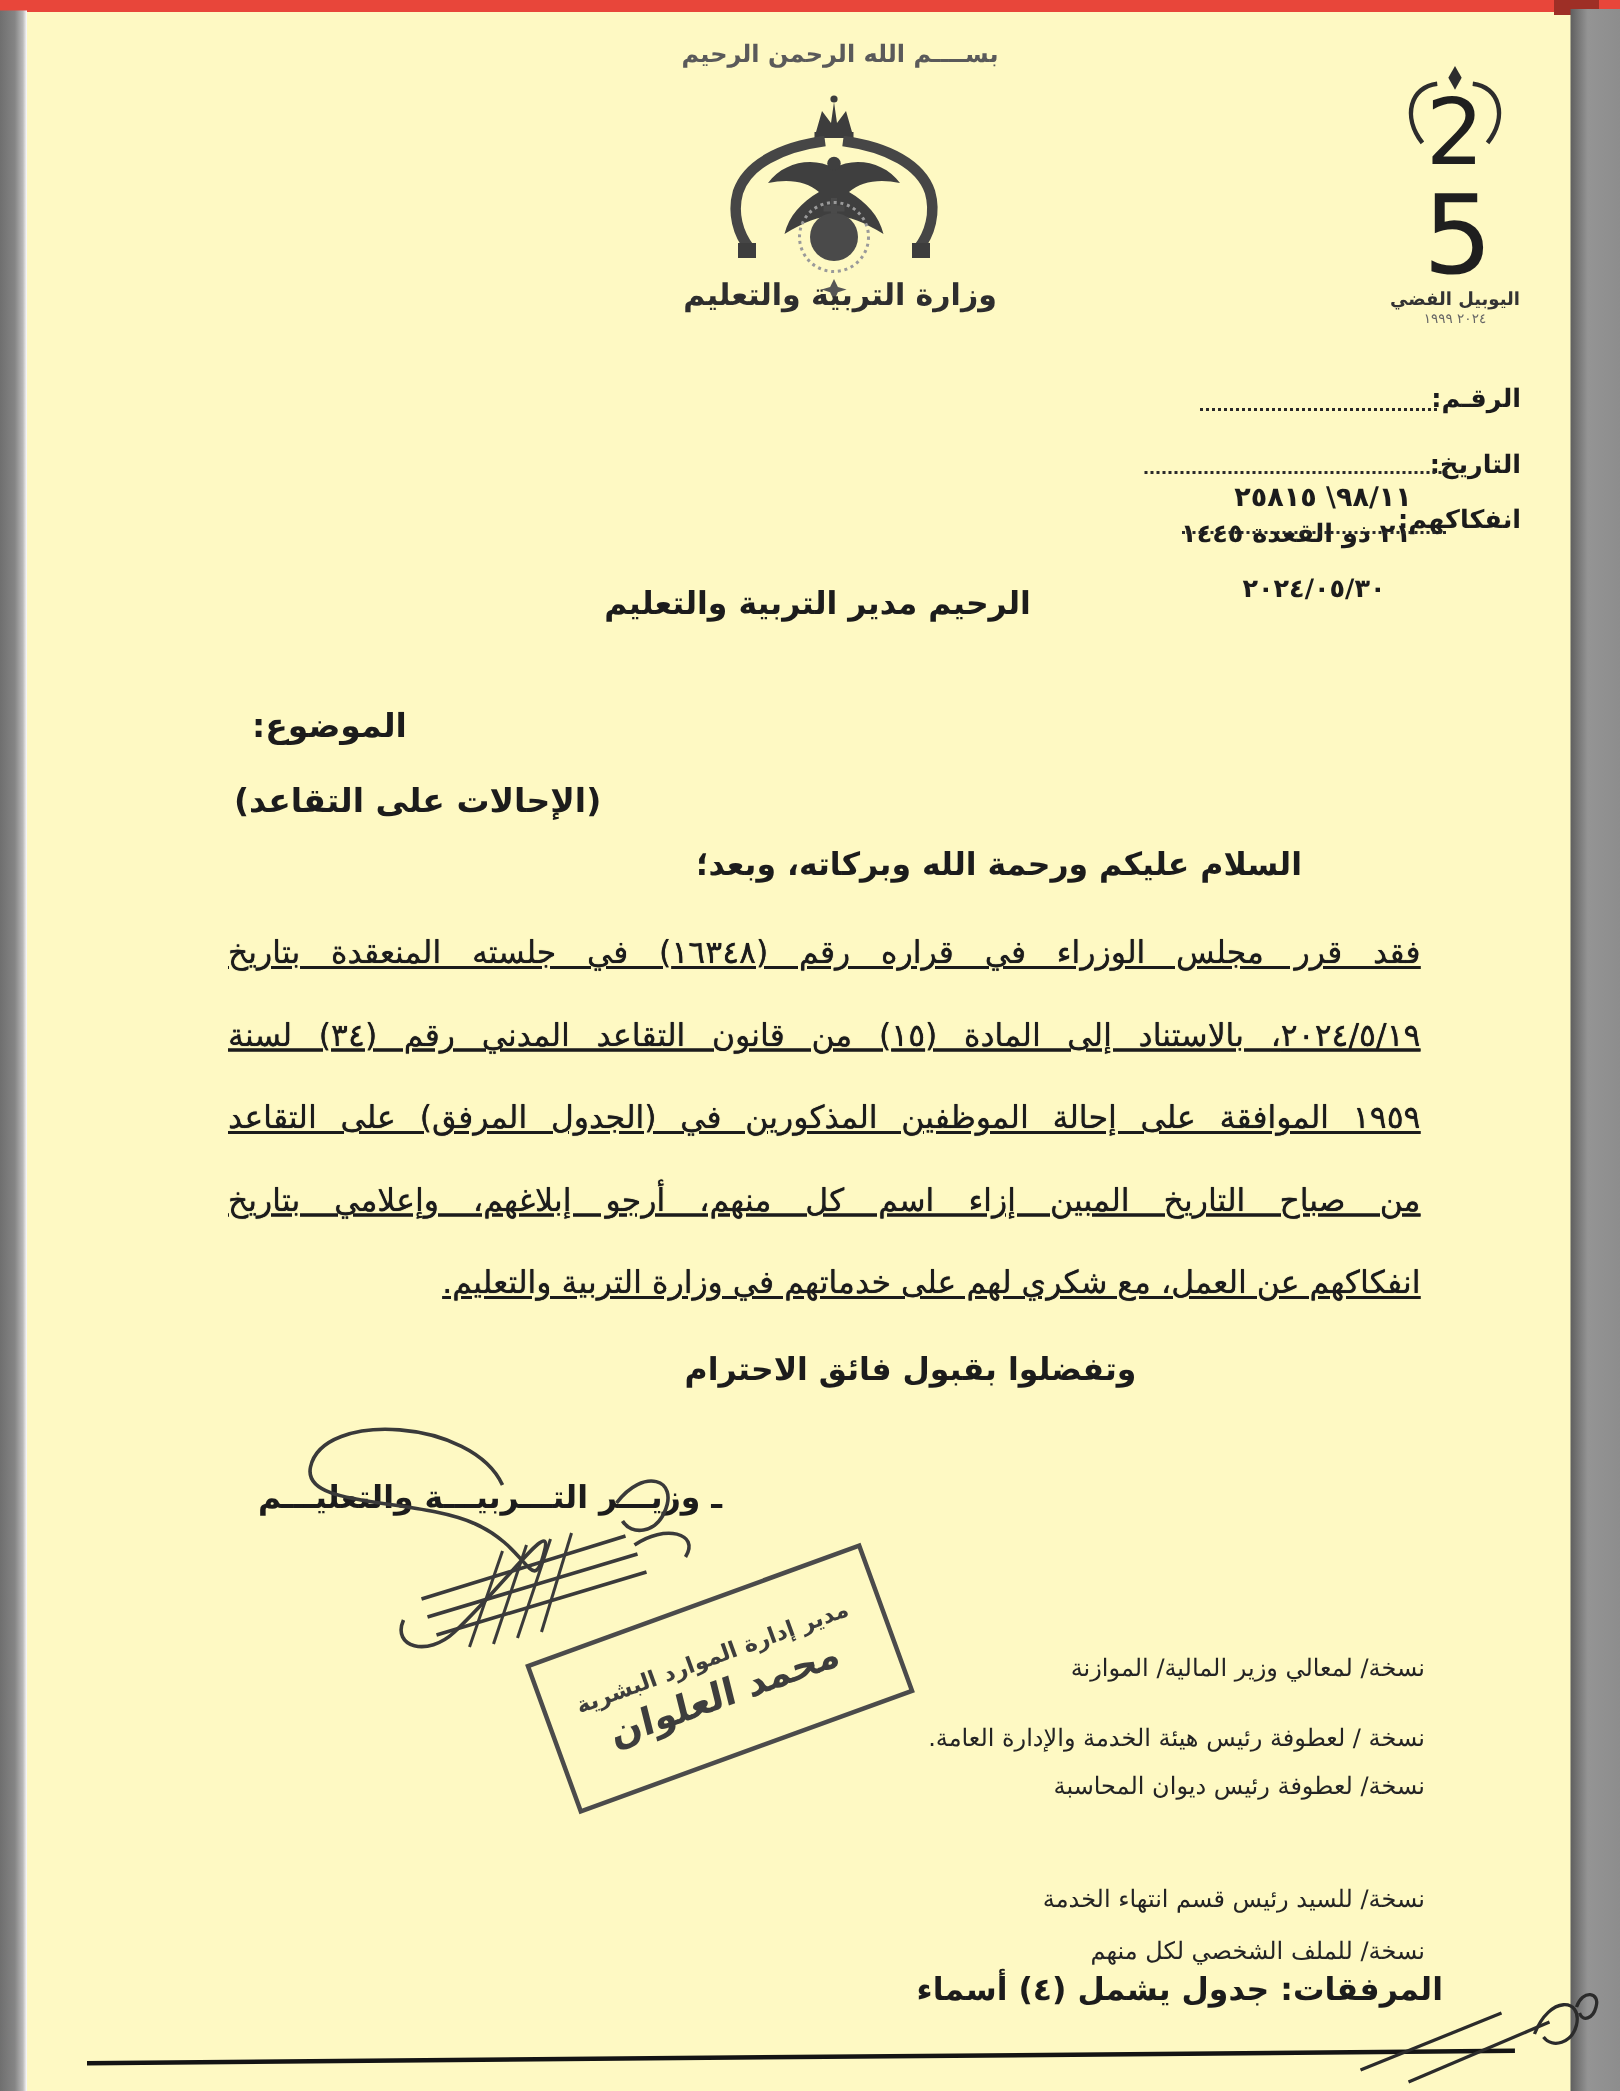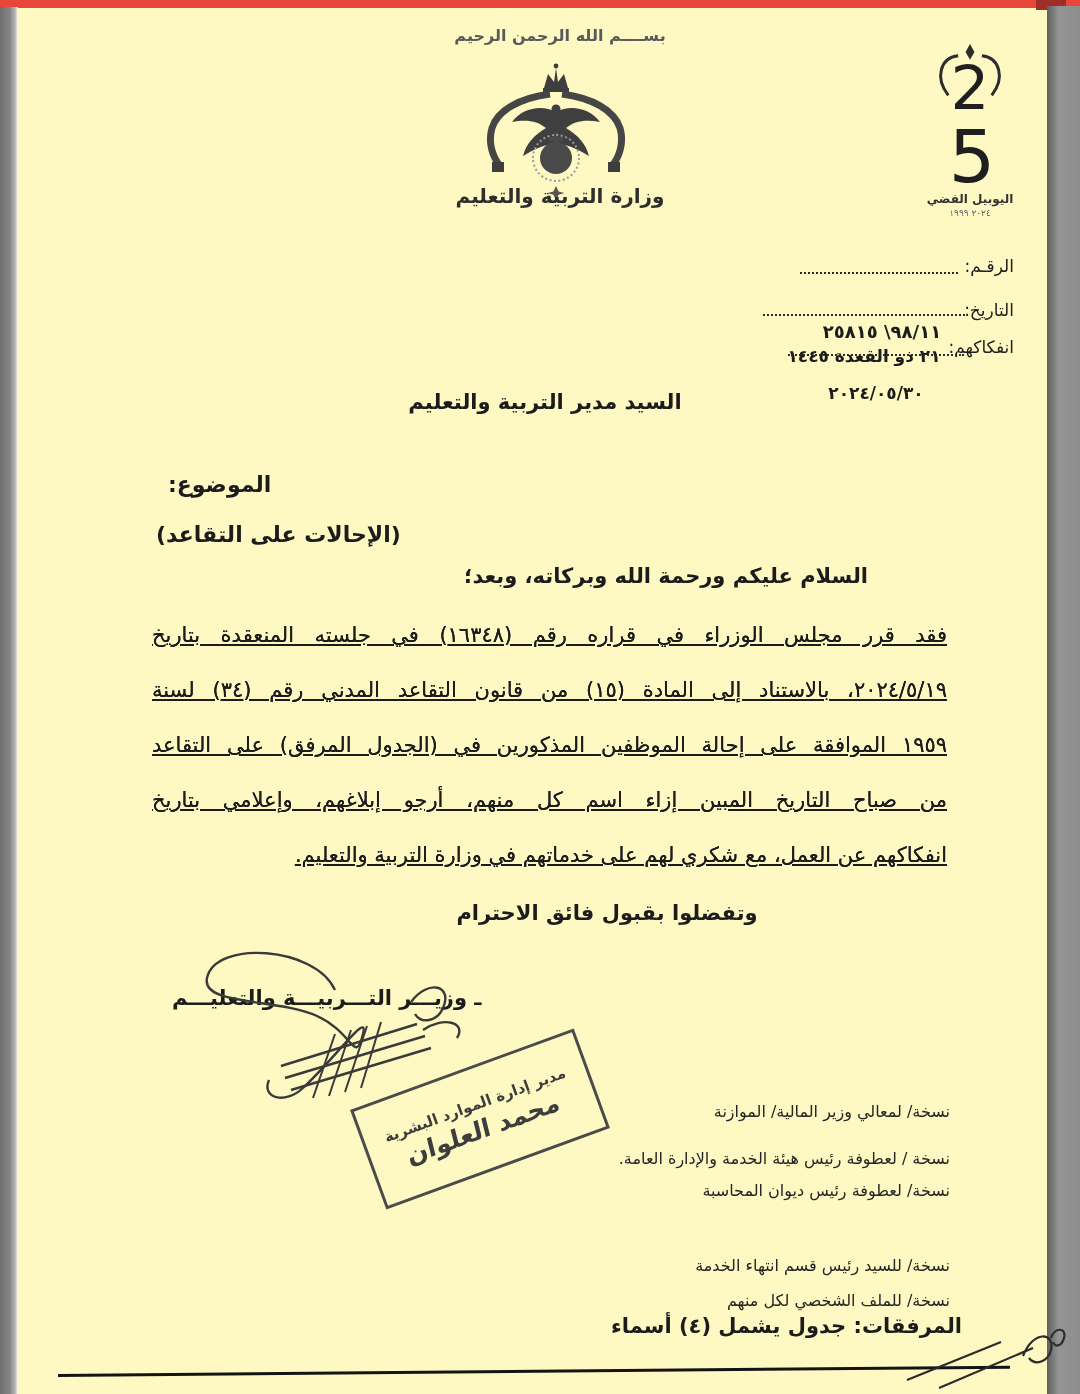--- a/index.html
+++ b/index.html
@@ -11,21 +11,21 @@
   .strip-corner{left:1036px;top:0;width:30px;height:10px;background:#9e2f26;}
   .edge-left{left:0;top:7px;width:18px;height:1387px;background:linear-gradient(to right,#6f6f6f,#858585 55%,#b9b9b9 85%,#fefefe);}
   .edge-right{left:1047px;top:6px;width:33px;height:1388px;background:linear-gradient(to right,#5f5f5f,#949494 35%,#8d8d8d);}
   
   .bismillah{left:430px;top:26px;width:260px;text-align:center;font-size:16px;color:#5a5a5a;font-weight:600;}
   .ministry{left:430px;top:184px;width:260px;text-align:center;font-size:20px;font-weight:700;color:#2e2e2e;}
   .jubilee{left:912px;top:44px;width:116px;text-align:center;}
   .jub-title{font-size:12px;font-weight:700;color:#333;margin-top:-4px;}
   .jub-years{font-size:9px;color:#666;letter-spacing:2px;margin-top:2px;}
   
-  .flabel{font-size:17px;font-weight:400;}
+  .flabel{font-size:17px;font-weight:700;}
   .dots{border-bottom:2px dotted #2a2a2a;height:16px;}
   .fval{font-size:17px;font-weight:700;text-align:center;margin-top:40px;}
   .ltr{direction:ltr;unicode-bidi:bidi-override;}
   .addressee{left:545px;top:390px;transform:translateX(-50%);font-size:21px;font-weight:700;white-space:nowrap;}
   .subject-label{left:168px;top:472px;font-size:22px;font-weight:700;}
   .subject-value{left:156px;top:522px;font-size:22px;font-weight:700;}
   .greeting{right:212px;top:564px;font-size:21px;font-weight:700;white-space:nowrap;}
   .body-block{left:152px;top:608px;width:795px;font-size:21px;line-height:55px;text-shadow:0 0 .5px #111;}
   .bodyline{text-align:justify;text-align-last:justify;text-decoration:underline;}
   .bodyline.last{text-align:right;text-align-last:right;}
@@ -89,21 +89,21 @@
   <div class="abs fval ltr" style="left:790px;top:281px;width:184px;font-size:18px;">٢٥٨١٥ \٩٨/١١</div>
 
   <div class="abs flabel" style="right:66px;top:300px;">التاريخ:</div>
   <div class="abs dots" style="left:763px;top:300px;width:202px;"></div>
   <div class="abs fval" style="left:758px;top:306px;width:212px;">٢١ ذو القعدة ١٤٤٥</div>
 
   <div class="abs flabel" style="right:66px;top:337px;">انفكاكهم:</div>
   <div class="abs dots" style="left:788px;top:340px;width:176px;"></div>
   <div class="abs fval ltr" style="left:792px;top:343px;width:168px;">٢٠٢٤/٠٥/٣٠</div>
 
-  <div class="abs addressee">السيد مدير التربية والتعليم</div>
+  <div class="abs addressee">الرحيم مدير التربية والتعليم</div>
   <div class="abs subject-label">الموضوع:</div>
   <div class="abs greeting">السلام عليكم ورحمة الله وبركاته، وبعد؛</div>
   <div class="abs subject-value">(الإحالات على التقاعد)</div>
 
   <div class="abs body-block">
     <div class="bodyline">فقد قرر مجلس الوزراء في قراره رقم (١٦٣٤٨) في جلسته المنعقدة بتاريخ</div>
     <div class="bodyline">٢٠٢٤/٥/١٩، بالاستناد إلى المادة (١٥) من قانون التقاعد المدني رقم (٣٤) لسنة</div>
     <div class="bodyline">١٩٥٩ الموافقة على إحالة الموظفين المذكورين في (الجدول المرفق) على التقاعد</div>
     <div class="bodyline">من صباح التاريخ المبين إزاء اسم كل منهم، أرجو إبلاغهم، وإعلامي بتاريخ</div>
     <div class="bodyline last">انفكاكهم عن العمل، مع شكري لهم على خدماتهم في وزارة التربية والتعليم.</div>

